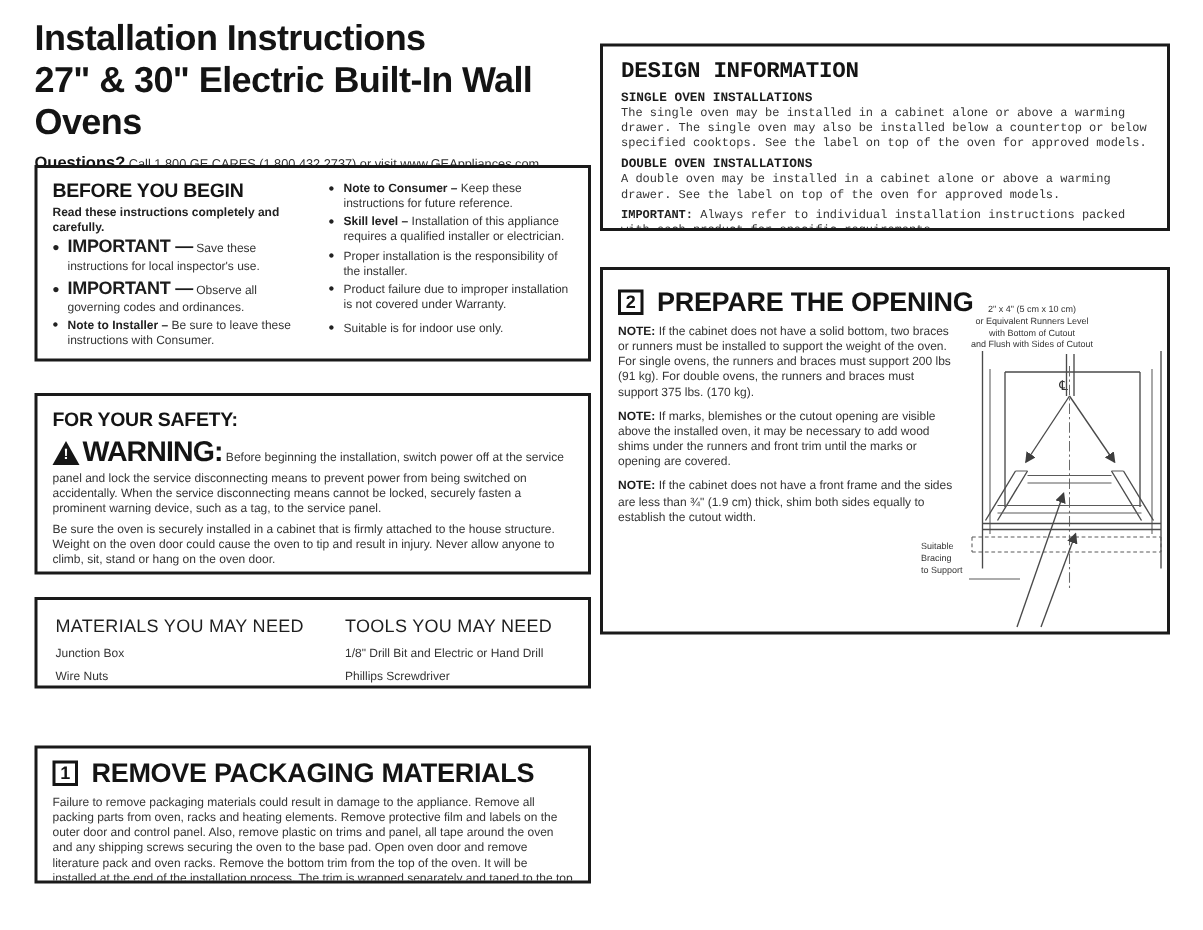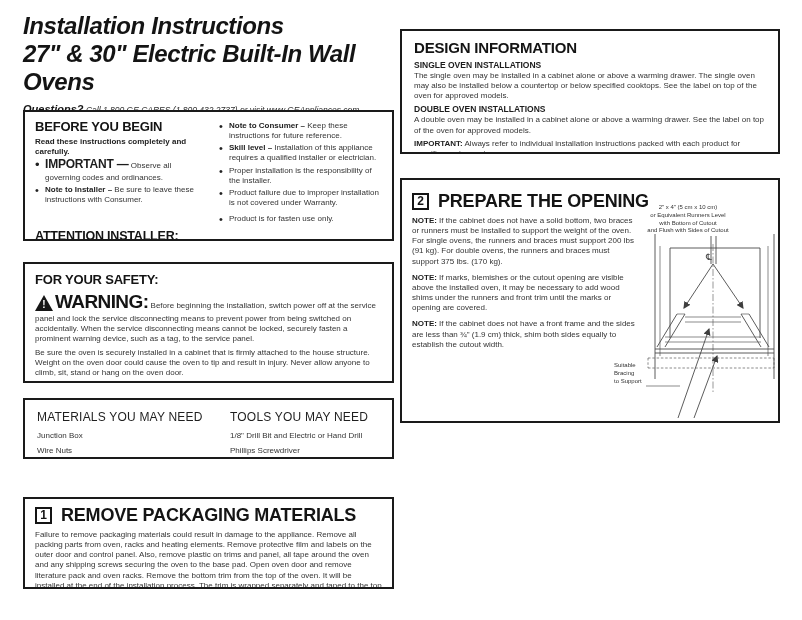--- a/index.html
+++ b/index.html
@@ -5,21 +5,21 @@
   * { margin:0; padding:0; box-sizing:border-box; }
   html,body { background:#ffffff; }
   body {
     width:802px; height:620px; position:relative; overflow:hidden;
     font-family:"Liberation Sans", sans-serif; color:#2e2e2e;
     -webkit-font-smoothing:antialiased;
   }
   .box { position:absolute; background:#fff; border:2px solid #1a1a1a; overflow:hidden; }
 
   
-  #header { position:absolute; left:23px; top:12px; width:378px;font-style:italic; }
+  #header { position:absolute; left:23px; top:12px; width:378px; }
   .h1 { font-size:24px; font-weight:bold; color:#141414; letter-spacing:-0.4px; line-height:1.17; }
   .qline { font-size:8.5px; color:#2e2e2e; margin-top:7px; }
   .qlead { font-size:11px; font-weight:bold; color:#141414; }
   .qline2 { font-size:8.5px; color:#2e2e2e; margin-top:5px; }
 
   
   .box-h { font-size:13px; font-weight:bold; color:#141414; margin-bottom:3px; letter-spacing:-0.2px; }
   .t { font-size:8px; line-height:1.27; color:#343434; }
   .b { font-weight:bold; color:#222; }
 
@@ -59,21 +59,21 @@
     line-height:13px; font-size:12px; font-weight:bold; color:#141414; margin-right:9px; }
   .sec-title { font-size:18px; font-weight:bold; color:#141414; letter-spacing:-0.2px; }
 
   #step1 { left:23px; top:497px; width:371px; height:92px; padding:6px 10px 4px 10px; }
   #step2 { left:400px; top:178px; width:380px; height:245px; padding:7px 10px; }
   #step2 .notes { width:224px; }
   .note { margin-bottom:6px; }
   .note-lead { font-weight:bold; color:#1c1c1c; }
 
   
-  #design { left:400px; top:29px; width:380px; height:125px; padding:8px 12px; }
+  #design { left:400px; top:29px; width:380px; height:125px; padding:8px 12px;font-family:Liberation Mono, monospace; }
   .d-h { font-size:15px; font-weight:bold; color:#141414; letter-spacing:-0.2px; margin-bottom:4px; }
   .sub-h { font-size:8.5px; font-weight:bold; color:#1c1c1c; margin:3px 0 1px; }
 
   
   #diagram { position:absolute; right:2px; top:16px; width:176px; height:224px; }
   #diagram svg { position:absolute; left:0; top:0; }
   .dlabel { position:absolute; font-size:6px; line-height:1.3; color:#333; }
   #runner-label { left:0; top:8px; width:176px; text-align:center; }
   #bracing-label { left:14px; top:166px; width:40px; text-align:left; }
   .dline { stroke:#4a4a4a; stroke-width:0.9; fill:none; }
@@ -90,29 +90,30 @@
   <div class="h1">27" &amp; 30" Electric Built-In Wall Ovens</div>
   <div class="qline"><span class="qlead">Questions?</span><span> Call 1.800.GE.CARES (1.800.432.2737) or visit www.GEAppliances.com</span></div>
   <div class="qline2">In Canada, call 1.800.561.3344 or visit www.GEAppliances.ca</div>
 </div>
 
 <div id="byb" class="box">
   <div class="byb-cols">
     <div class="byb-left">
       <div class="box-h">BEFORE YOU BEGIN</div>
       <p class="t b">Read these instructions completely and carefully.</p>
+      <div class="bullet big t"><span class="lead-lg">IMPORTANT —</span><span> Save these instructions for local inspector's use.</span></div>
       <div class="bullet big t"><span class="lead-lg">IMPORTANT —</span><span> Observe all governing codes and ordinances.</span></div>
       <div class="bullet t"><span class="b">Note to Installer –</span><span> Be sure to leave these instructions with Consumer.</span></div>
     </div>
     <div class="byb-right">
       <div class="bullet t" style="margin-top:2px;"><span class="b">Note to Consumer –</span><span> Keep these instructions for future reference.</span></div>
       <div class="bullet t"><span class="b">Skill level –</span><span> Installation of this appliance requires a qualified installer or electrician.</span></div>
       <div class="bullet t">Proper installation is the responsibility of the installer.</div>
       <div class="bullet t">Product failure due to improper installation is not covered under Warranty.</div>
-      <div class="bullet t" style="margin-top:6px;">Product is for fasten use only.</div>
+      <div class="bullet t" style="margin-top:6px;">Suitable is for indoor use only.</div>
     </div>
   </div>
   <p class="t attn"><span class="attn-lead">ATTENTION INSTALLER:</span></p>
 </div>
 
 <div id="safety" class="box">
   <div class="box-h">FOR YOUR SAFETY:</div>
   <p class="t"><span class="warn-tri"></span><span class="warn-word">WARNING:</span><span> Before beginning the installation, switch power off at the service panel and lock the service disconnecting means to prevent power from being switched on accidentally. When the service disconnecting means cannot be locked, securely fasten a prominent warning device, such as a tag, to the service panel.</span></p>
   <p class="t sp">Be sure the oven is securely installed in a cabinet that is firmly attached to the house structure. Weight on the oven door could cause the oven to tip and result in injury. Never allow anyone to climb, sit, stand or hang on the oven door.</p>
   <p class="t sp">Make sure the wall coverings, counters and cabinets around the oven can withstand the heat (up to 200°F [93.3°C]) generated by the oven.</p>

